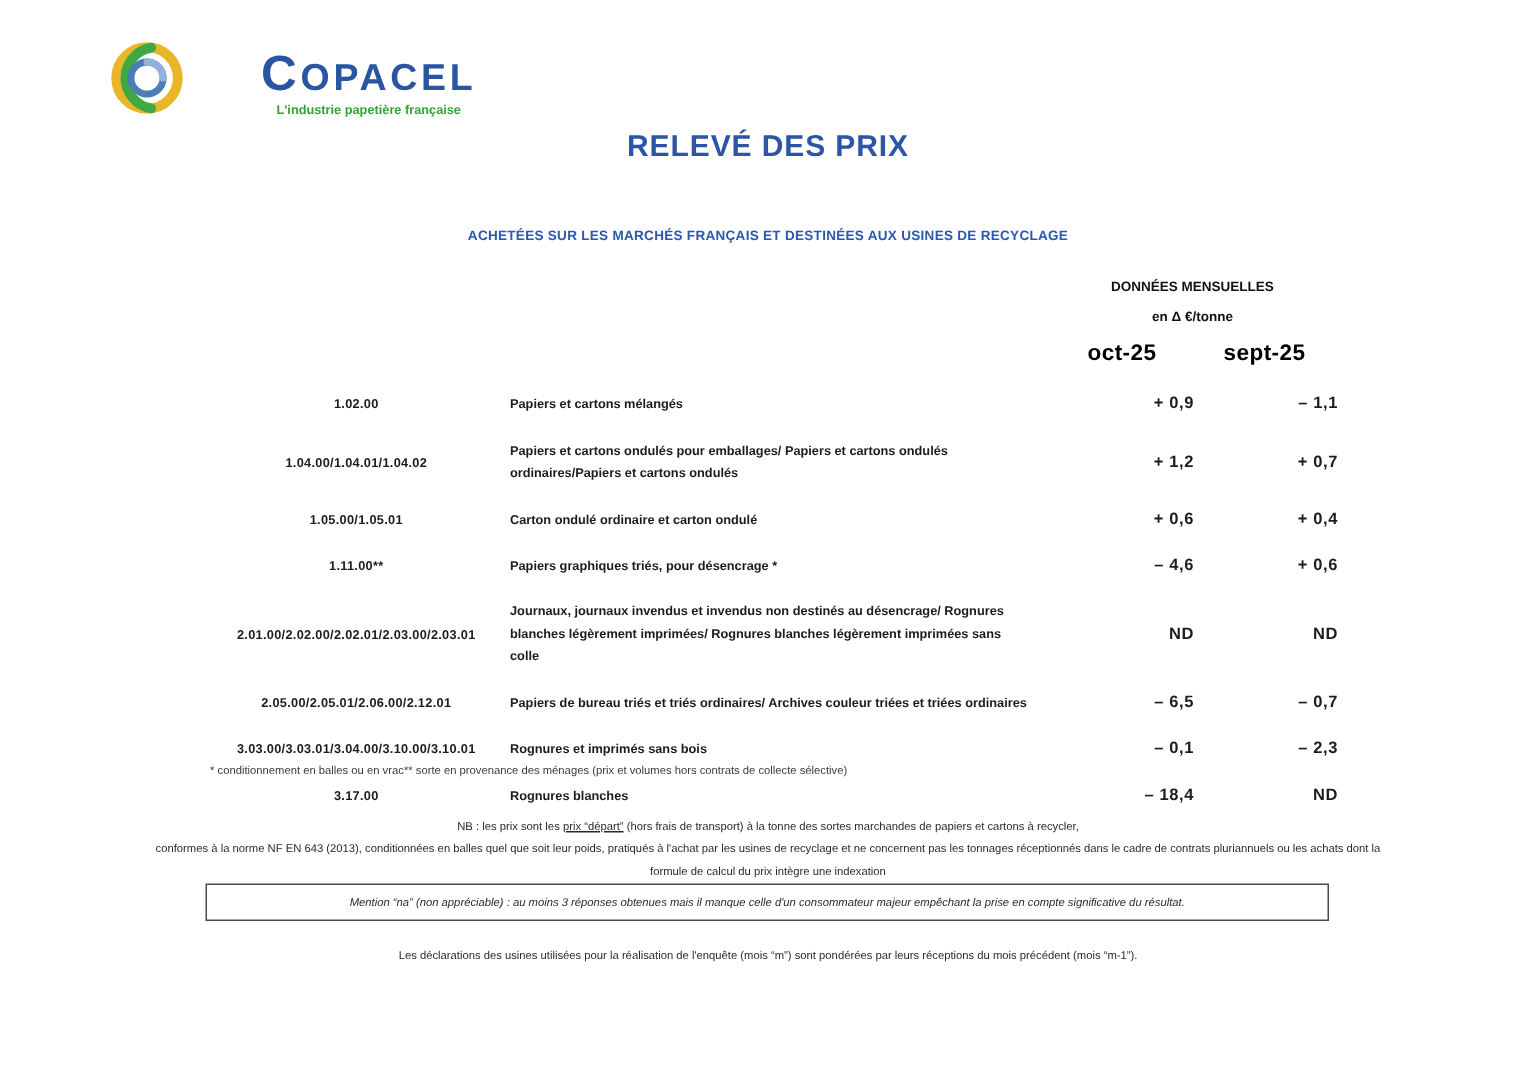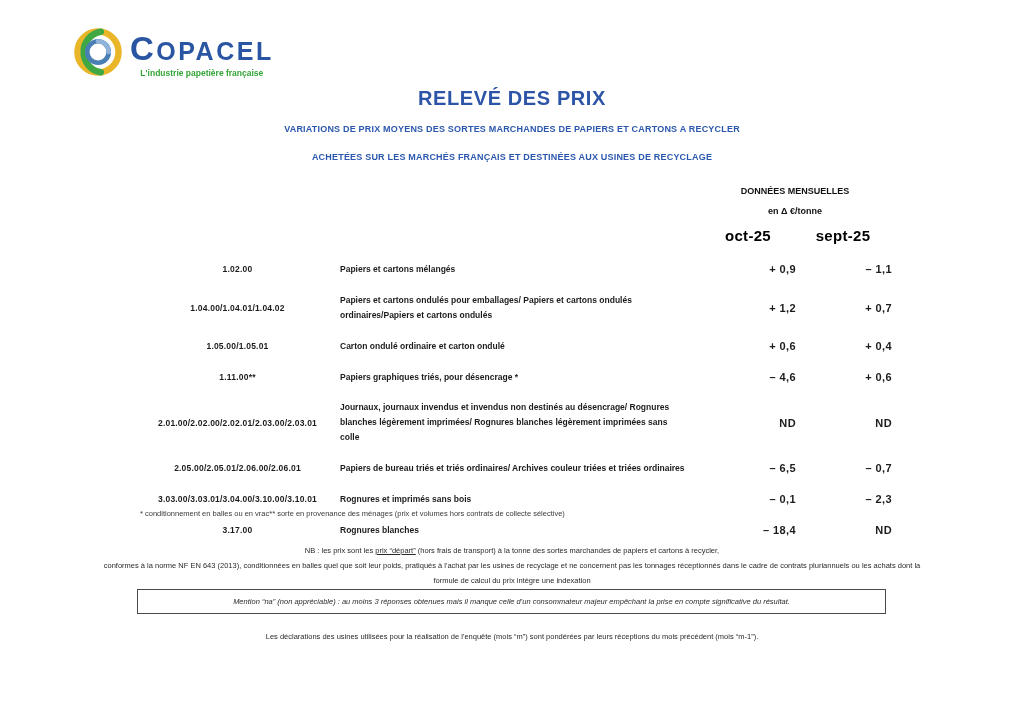--- a/index.html
+++ b/index.html
@@ -4,21 +4,21 @@
 <style>
   * { margin:0; padding:0; box-sizing:border-box; }
   html,body { background:#e8e8e8; }
   .page {
     position:relative; width:1024px; height:724px; margin:0 auto;
     background:#ffffff; overflow:hidden;
     font-family:"Liberation Sans", sans-serif; color:#1c1c1c;
   }
 
   
-  .logo { position:absolute; left:70px; top:24px; display:flex; align-items:flex-start; }
+  .logo { position:absolute; left:70px; top:24px; display:flex; align-items:flex-start;gap:44px; }
   .logo-icon { width:56px; height:56px; }
   .logo-textwrap { margin-left:4px; margin-top:8px; }
   .logo-name {
     color:#2a55a3; font-weight:bold; font-size:25px; letter-spacing:2.5px; line-height:1;
   }
   .logo-name::first-letter { font-size:33px; }
   .logo-tagline {
     color:#33a437; font-size:8.5px; font-weight:bold; margin-top:3px; text-align:center;
   }
 
@@ -97,21 +97,20 @@
         <path d="M 30 18.5 A 11.5 11.5 0 0 1 41.5 30" fill="none" stroke="#8fb3d9" stroke-width="5" stroke-linecap="round"></path>
       </svg>
     </span>
     <span class="logo-textwrap">
       <div class="logo-name">COPACEL</div>
       <div class="logo-tagline">L'industrie papetière française</div>
     </span>
   </div>
 
   <div class="doc-title">RELEVÉ DES PRIX</div>
-  <div class="doc-sub1">VARIATIONS DE PRIX MOYENS DES SORTES MARCHANDES DE PAPIERS ET CARTONS A RECYCLER</div>
   <div class="doc-sub2">ACHETÉES SUR LES MARCHÉS FRANÇAIS ET DESTINÉES AUX USINES DE RECYCLAGE</div>
 
   <div class="data-hdr1">DONNÉES MENSUELLES</div>
   <div class="data-hdr2">en Δ €/tonne</div>
   <div class="col-hdrs">
     <span class="col-hdr c1">oct-25</span>
     <span class="col-hdr c2">sept-25</span>
   </div>
 
   <div class="price-table">
@@ -139,21 +138,21 @@
       <span class="cell-val">– 4,6</span>
       <span class="cell-val">+ 0,6</span>
     </div>
     <div class="price-row">
       <span class="cell-code">2.01.00/2.02.00/2.02.01/2.03.00/2.03.01</span>
       <span class="cell-label">Journaux, journaux invendus et invendus non destinés au désencrage/ Rognures blanches légèrement imprimées/ Rognures blanches légèrement imprimées sans colle</span>
       <span class="cell-val">ND</span>
       <span class="cell-val">ND</span>
     </div>
     <div class="price-row">
-      <span class="cell-code">2.05.00/2.05.01/2.06.00/2.06.01</span>
+      <span class="cell-code">2.05.00/2.05.01/2.06.00/2.12.01</span>
       <span class="cell-label">Papiers de bureau triés et triés ordinaires/ Archives couleur triées et triées ordinaires</span>
       <span class="cell-val">– 6,5</span>
       <span class="cell-val">– 0,7</span>
     </div>
     <div class="price-row">
       <span class="cell-code">3.03.00/3.03.01/3.04.00/3.10.00/3.10.01</span>
       <span class="cell-label">Rognures et imprimés sans bois</span>
       <span class="cell-val">– 0,1</span>
       <span class="cell-val">– 2,3</span>
     </div>

